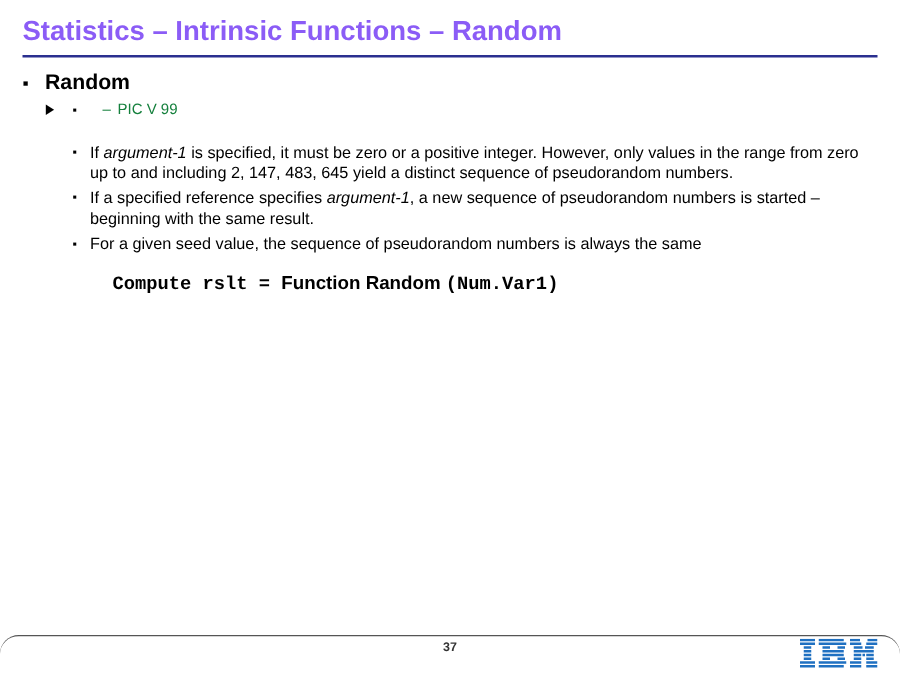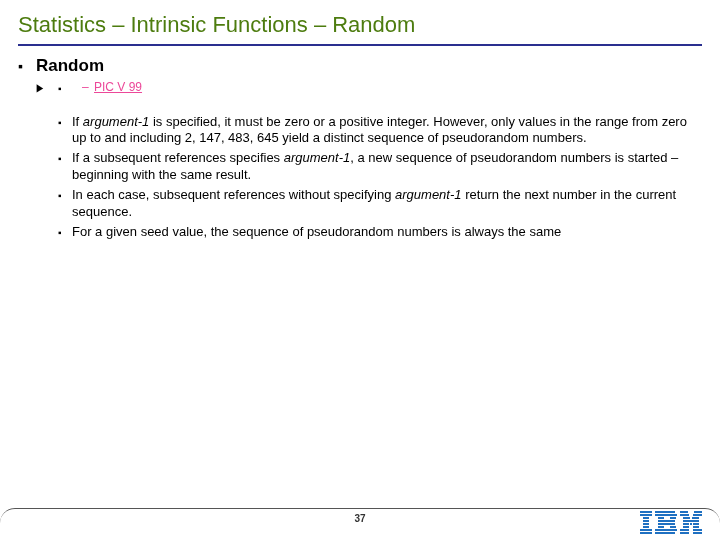--- a/index.html
+++ b/index.html
@@ -1,30 +1,30 @@
 <!DOCTYPE html>
 <html><head>
 <meta charset="utf-8">
 <style>
   * { margin: 0; padding: 0; box-sizing: border-box; }
   html, body { width: 720px; height: 540px; background: #fff; font-family: Arial, Helvetica, sans-serif; color: #000; }
   .slide { width: 720px; height: 540px; position: relative; padding: 12px 18px 0 18px; }
-  .title { font-size: 22px; font-weight: normal; color: #4d7c0f; padding-bottom: 6px; border-bottom: 2px solid #2a2f8f; margin-bottom: 10px; }
+  .title { font-size: 22px; font-weight: bold; color: #8b5cf6; padding-bottom: 6px; border-bottom: 2px solid #2a2f8f; margin-bottom: 10px; }
   ul { list-style: none; }
   .lvl1 { margin-left: 0; }
   .lvl1 > li { font-size: 17px; font-weight: bold; color: #000; position: relative; padding-left: 18px; margin-bottom: 4px; }
   .lvl1 > li::before { content: "\25AA"; position: absolute; left: 0; top: 2px; font-size: 14px; }
   .lvl2 { margin-top: 4px; }
   .lvl2 > li { font-size: 15px; font-weight: bold; color: #000; position: relative; padding-left: 16px; margin-bottom: 4px; line-height: 1.25; }
   .lvl2 > li::before { content: "\25B6"; position: absolute; left: 0; top: 2px; font-size: 10px; transform: scaleX(0.8); }
   .lvl3 { margin-top: 4px; margin-left: 6px; }
   .lvl3 > li { font-size: 13px; font-weight: normal; color: #000; position: relative; padding-left: 14px; margin-bottom: 3px; line-height: 1.3; }
   .lvl3 > li::before { content: "\25AA"; position: absolute; left: 0; top: 2px; font-size: 10px; }
   .lvl4 { margin-top: 3px; margin-left: 10px; }
-  .lvl4 > li { font-size: 12px; font-weight: normal; color: #ec4899; position: relative; padding-left: 12px; margin-bottom: 18px; text-decoration: underline; }
+  .lvl4 > li { font-size: 12px; font-weight: normal; color: #15803d; position: relative; padding-left: 12px; margin-bottom: 18px; }
   .lvl4 > li::before { content: "\2013"; position: absolute; left: 0; top: 0; }
   .argname { font-style: italic; }
   .codeblock { margin-top: 14px; margin-left: 38px; font-size: 15px; }
   .mono { font-family: "Courier New", monospace; font-weight: bold; }
   .fnname { font-weight: bold; }
   
   .mixed span { }
   .footer { position: absolute; left: 0; bottom: 0; width: 720px; height: 32px; border-top: 1px solid #555; border-radius: 15px; }
   .pagenum { position: absolute; left: 50%; transform: translateX(-50%); top: 4px; font-size: 10px; font-weight: bold; color: #333; }
   .logo { position: absolute; right: 18px; top: 2px; }
@@ -44,27 +44,27 @@
         <ul class="lvl3">
           <li>
             <ul class="lvl4">
               <li>PIC V 99</li>
             </ul>
           </li>
           <li class="mixed">
             <span>If </span><span class="argname">argument-1</span><span> is specified, it must be zero or a positive integer. However, only values in the range from zero up to and including 2, 147, 483, 645 yield a distinct sequence of pseudorandom numbers.</span>
           </li>
           <li class="mixed">
-            <span>If a subsequent references specifies </span><span class="argname">argument-1</span><span>, a new sequence of pseudorandom numbers is started – beginning with the same result.</span>
-          </li>
-          <li class="mixed">
-            <span>In each case, subsequent references without specifying </span><span class="argname">argument-1</span><span> return the next number in the current sequence.</span>
+            <span>If a specified reference specifies </span><span class="argname">argument-1</span><span>, a new sequence of pseudorandom numbers is started – beginning with the same result.</span>
           </li>
           <li>For a given seed value, the sequence of pseudorandom numbers is always the same</li>
         </ul>
+        <div class="codeblock">
+          <span class="mono">Compute rslt = </span><span class="fnname">Function Random </span><span class="mono">(Num.Var1)</span>
+        </div>
       </li>
     </ul>
   </li>
 </ul>
 
 <div class="footer">
   <div class="pagenum">37</div>
   <div class="logo" title="IBM">
     <svg viewBox="0 0 62 24">
       <g fill="#1f70c1">

